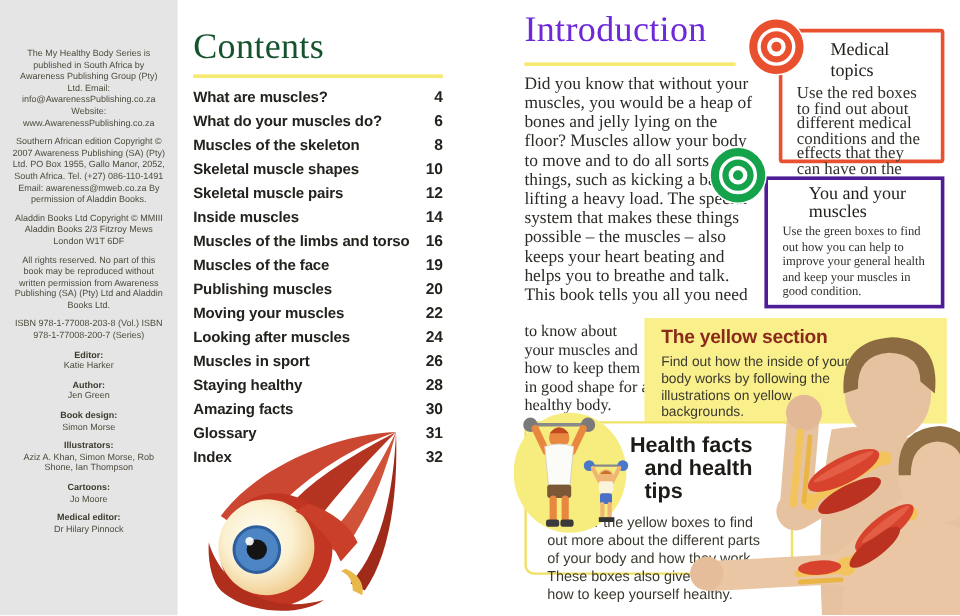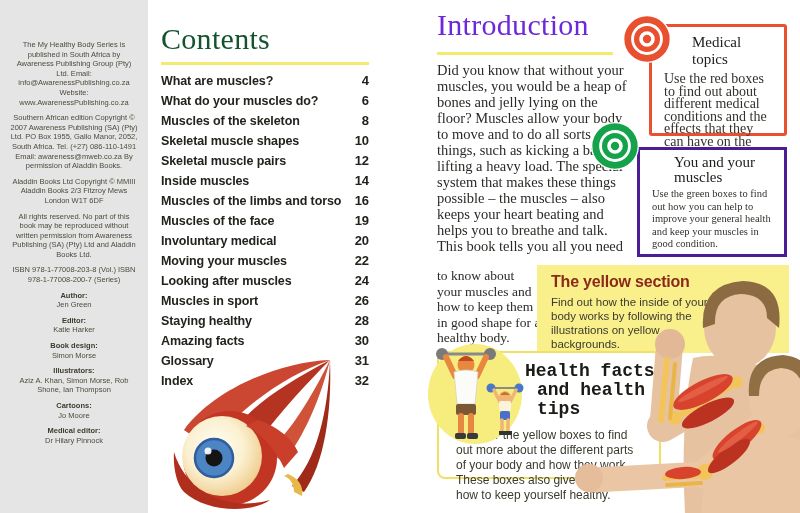--- a/index.html
+++ b/index.html
@@ -52,41 +52,41 @@
   .t-red{left:622px;top:14px;}
   .t-green{left:590px;top:121px;}
 
   .box-yellow{position:absolute;left:537px;top:265px;width:252px;height:88px;background:#F9F08C;
               box-sizing:border-box;padding:8px 0 0 14px;z-index:1;}
   .box-yellow .bx-title{font-weight:bold;font-size:16px;color:#8B2A1A;letter-spacing:-.2px;}
   .box-yellow .bx-body{font-size:11.5px;line-height:14px;color:#3c3a2e;width:168px;margin-top:4px;}
 
   .box-health{position:absolute;left:437px;top:351px;width:224px;height:128px;background:#fff;
               border:2px solid #F0E165;border-radius:8px;box-sizing:border-box;z-index:3;}
-  .bh-title{margin:9px 0 0 86px;font-family:Liberation Mono, monospace;font-weight:bold;
+  .bh-title{margin:9px 0 0 86px;font-family:Liberation Sans, sans-serif;font-weight:bold;
             font-size:18px;line-height:19px;color:#1d1b17;}
   .bh-title .t2{padding-left:12px;display:block;}
   .bh-body{margin:9px 14px 0 17px;font-size:12px;line-height:15px;color:#3c3a2e;}
 
   .strongman{position:absolute;left:428px;top:334px;width:100px;height:112px;z-index:5;}
   .boys{position:absolute;left:553px;top:262px;width:247px;height:251px;z-index:4;}
 </style>
 </head>
 <body>
 
 <div class="spread">
 
   <div class="sidebar">
     <div class="sb-block"><span class="sb-label"></span><span>The My Healthy Body Series is published in South Africa by Awareness Publishing Group (Pty) Ltd. Email: info@AwarenessPublishing.co.za Website: www.AwarenessPublishing.co.za</span></div>
     <div class="sb-block"><span class="sb-label"></span><span>Southern African edition Copyright © 2007 Awareness Publishing (SA) (Pty) Ltd. PO Box 1955, Gallo Manor, 2052, South Africa. Tel. (+27) 086-110-1491 Email: awareness@mweb.co.za By permission of Aladdin Books.</span></div>
     <div class="sb-block"><span class="sb-label"></span><span>Aladdin Books Ltd Copyright © MMIII Aladdin Books 2/3 Fitzroy Mews London W1T 6DF</span></div>
     <div class="sb-block"><span class="sb-label"></span><span>All rights reserved. No part of this book may be reproduced without written permission from Awareness Publishing (SA) (Pty) Ltd and Aladdin Books Ltd.</span></div>
     <div class="sb-block"><span class="sb-label"></span><span>ISBN 978-1-77008-203-8 (Vol.) ISBN 978-1-77008-200-7 (Series)</span></div>
+    <div class="sb-block"><span class="sb-label">Editor:</span><span>Katie Harker</span></div>
     <div class="sb-block"><span class="sb-label">Author:</span><span>Jen Green</span></div>
-    <div class="sb-block"><span class="sb-label">Editor:</span><span>Katie Harker</span></div>
     <div class="sb-block"><span class="sb-label">Book design:</span><span>Simon Morse</span></div>
     <div class="sb-block"><span class="sb-label">Illustrators:</span><span>Aziz A. Khan, Simon Morse, Rob Shone, Ian Thompson</span></div>
     <div class="sb-block"><span class="sb-label">Cartoons:</span><span>Jo Moore</span></div>
     <div class="sb-block"><span class="sb-label">Medical editor:</span><span>Dr Hilary Pinnock</span></div>
   </div>
 
   <div class="contents">
     <div class="c-title">Contents</div>
     <div class="c-rule"></div>
     <div class="c-row">
@@ -115,21 +115,21 @@
       </div>
     <div class="c-row">
         <span class="lbl">Muscles of the limbs and torso</span>
         <span class="pg">16</span>
       </div>
     <div class="c-row">
         <span class="lbl">Muscles of the face</span>
         <span class="pg">19</span>
       </div>
     <div class="c-row">
-        <span class="lbl">Involuntary medical</span>
+        <span class="lbl">Publishing muscles</span>
         <span class="pg">20</span>
       </div>
     <div class="c-row">
         <span class="lbl">Moving your muscles</span>
         <span class="pg">22</span>
       </div>
     <div class="c-row">
         <span class="lbl">Looking after muscles</span>
         <span class="pg">24</span>
       </div>

